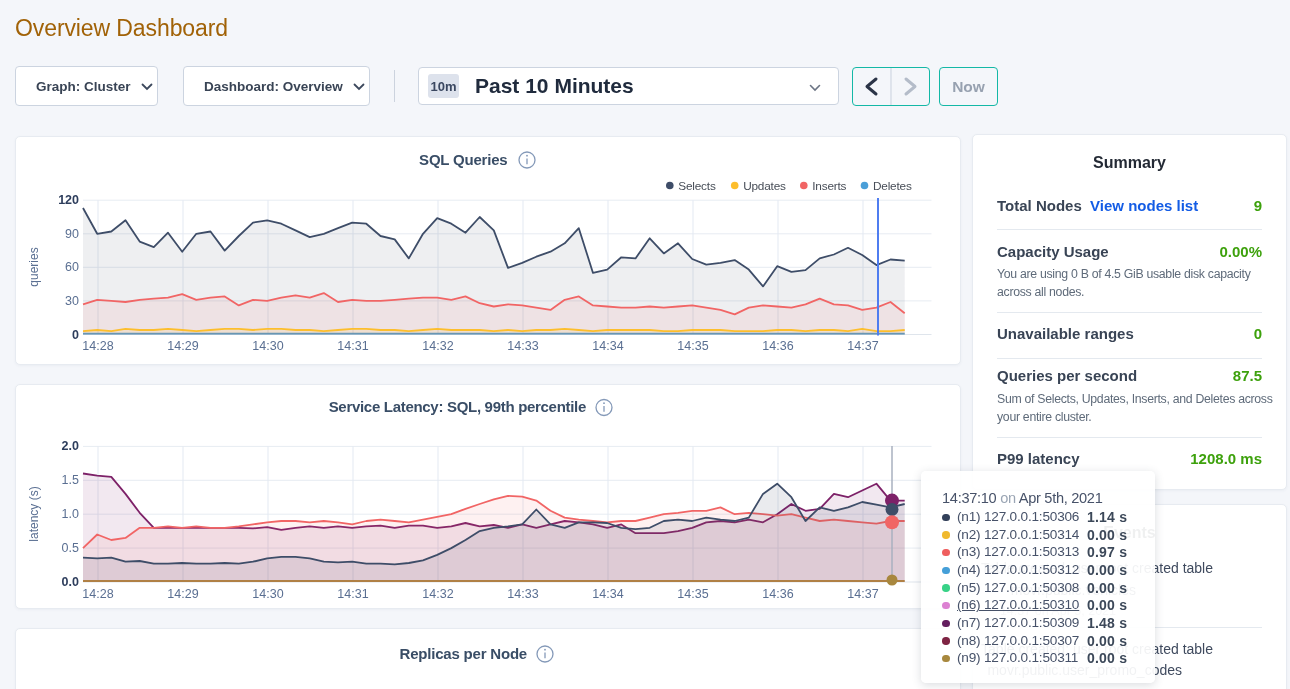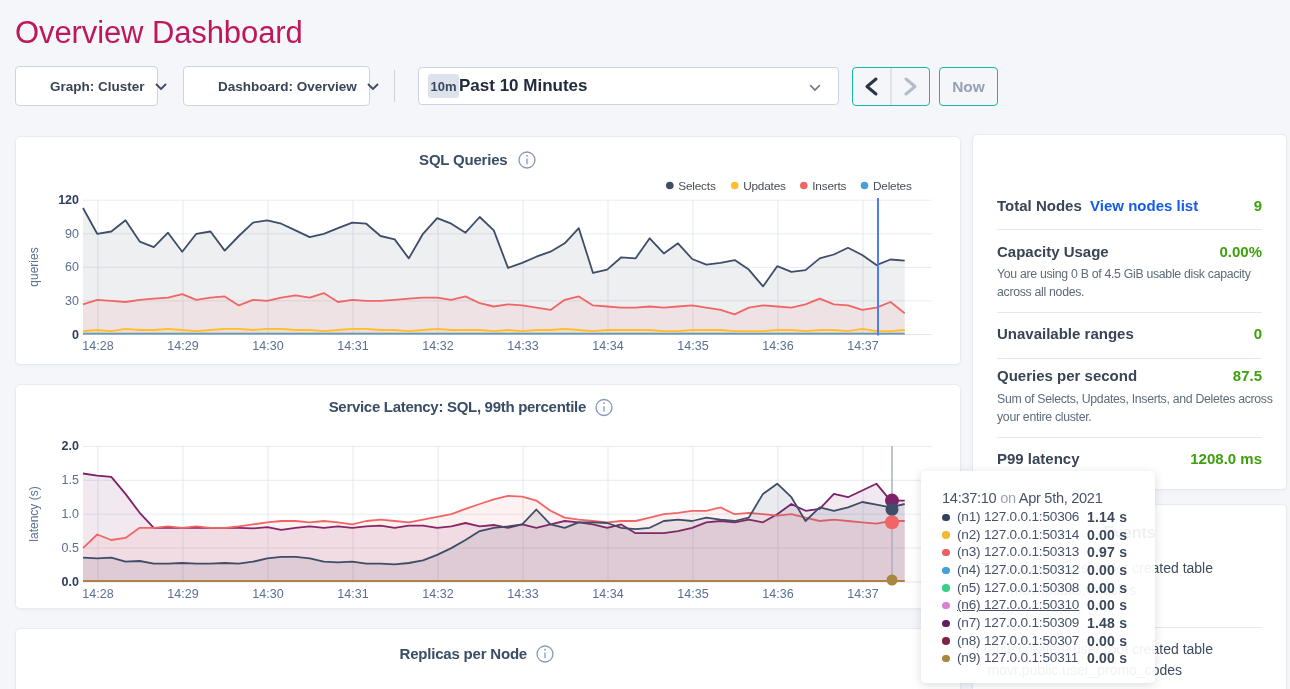--- a/index.html
+++ b/index.html
@@ -1,30 +1,30 @@
 <!DOCTYPE html>
 <html><head>
 <meta charset="utf-8">
 <style>
 * { margin:0; padding:0; box-sizing:border-box; }
 html,body { width:1290px; height:689px; overflow:hidden; background:#f4f6fa;
   font-family:"Liberation Sans", sans-serif; color:#394455; position:relative; }
 .abs { position:absolute; }
 .card { position:absolute; background:#fff; border:1px solid #e7ebf1; border-radius:5px;
   box-shadow:0 1px 3px rgba(56,76,108,0.05); }
-h1 { position:absolute; left:15px; top:15px; font-size:31px; font-weight:500; color:#be185d; letter-spacing:-0.1px; }
+h1 { position:absolute; left:15px; top:15px; font-size:23px; font-weight:500; color:#a16207; letter-spacing:-0.1px; }
 .dd { position:absolute; top:66px; height:40px; background:#fff; border:1px solid #ccd4e0;
-  border-radius:4px; display:flex; align-items:center; font-weight:bold; font-size:13.5px; color:#394455; white-space:nowrap;padding-left:14px; }
+  border-radius:4px; display:flex; align-items:center; font-weight:bold; font-size:13.5px; color:#394455; white-space:nowrap; }
 .chev { margin-left:10px; }
 .vdiv { position:absolute; left:394px; top:70px; width:1px; height:32px; background:#ccd3de; }
 .timebox { position:absolute; left:418px; top:67px; width:421px; height:38px; background:#fff;
   border:1px solid #ccd4e0; border-radius:4px; display:flex; align-items:center; }
 .badge { margin-left:9px; background:#dde2ec; border-radius:3px; width:31px; height:24px;
   display:flex; align-items:center; justify-content:center; font-weight:bold; font-size:13px; color:#3a4760; }
-.timetext { margin-left:0; font-weight:bold; font-size:17px; color:#202b3d; }
+.timetext { margin-left:16px; font-weight:bold; font-size:21px; color:#202b3d; }
 .btn { position:absolute; top:67px; border:1px solid #14b8a6; border-radius:4px; }
 .now { left:939px; width:59px; height:39px; display:flex; align-items:center; justify-content:center;
   font-weight:bold; font-size:15.5px; color:#97a1b0; }
 .srow { position:absolute; left:24px; right:24px; display:flex; justify-content:space-between;
   font-size:15px; font-weight:bold; color:#394455; white-space:nowrap;text-align:right; }
 .green { color:#3da10c; }
 .sdesc { position:absolute; left:24px; font-size:12.3px; color:#5f6b7a; font-weight:normal; line-height:17.7px; white-space:nowrap; letter-spacing:-0.3px; }
 .sdiv { position:absolute; left:24px; right:24px; height:1px; background:#e4e9ef; }
 .etext { position:absolute; font-size:14px; color:#3f4a5e; white-space:nowrap; }
 .tooltip { position:absolute; left:921px; top:471px; width:234px; height:212px;
@@ -190,20 +190,21 @@
 <text x="511" y="29.5" text-anchor="end" font-size="15" font-weight="bold" letter-spacing="-0.2" fill="#394d66">Replicas per Node</text>
 <g stroke="#8499b8" fill="none" stroke-width="1.3">
         <circle cx="529" cy="25" r="8"></circle>
         <line x1="529" y1="23.5" x2="529" y2="29.2"></line>
         <circle cx="529" cy="20.7" r="0.9" fill="#8499b8" stroke="none"></circle>
       </g>
 
 </svg></div>
 
 <div class="card" style="left:972px; top:134px; width:315px; height:356px;">
+  <div class="abs" style="left:0; right:0; top:19px; text-align:center; font-size:16px; font-weight:bold; color:#242a35;">Summary</div>
   <div class="srow" style="top:62px;">
       <span>Total Nodes&nbsp;&nbsp;<a style="color:#135ce5;">View nodes list</a></span>
       <span class="green">9</span>
     </div>
   <div class="sdiv" style="top:94px;"></div>
   <div class="srow" style="top:108px;">
       <span>Capacity Usage</span>
       <span class="green">0.00%</span>
     </div>
   <div class="sdesc" style="top:131px;">You are using 0 B of 4.5 GiB usable disk capacity<br>across all nodes.</div>

